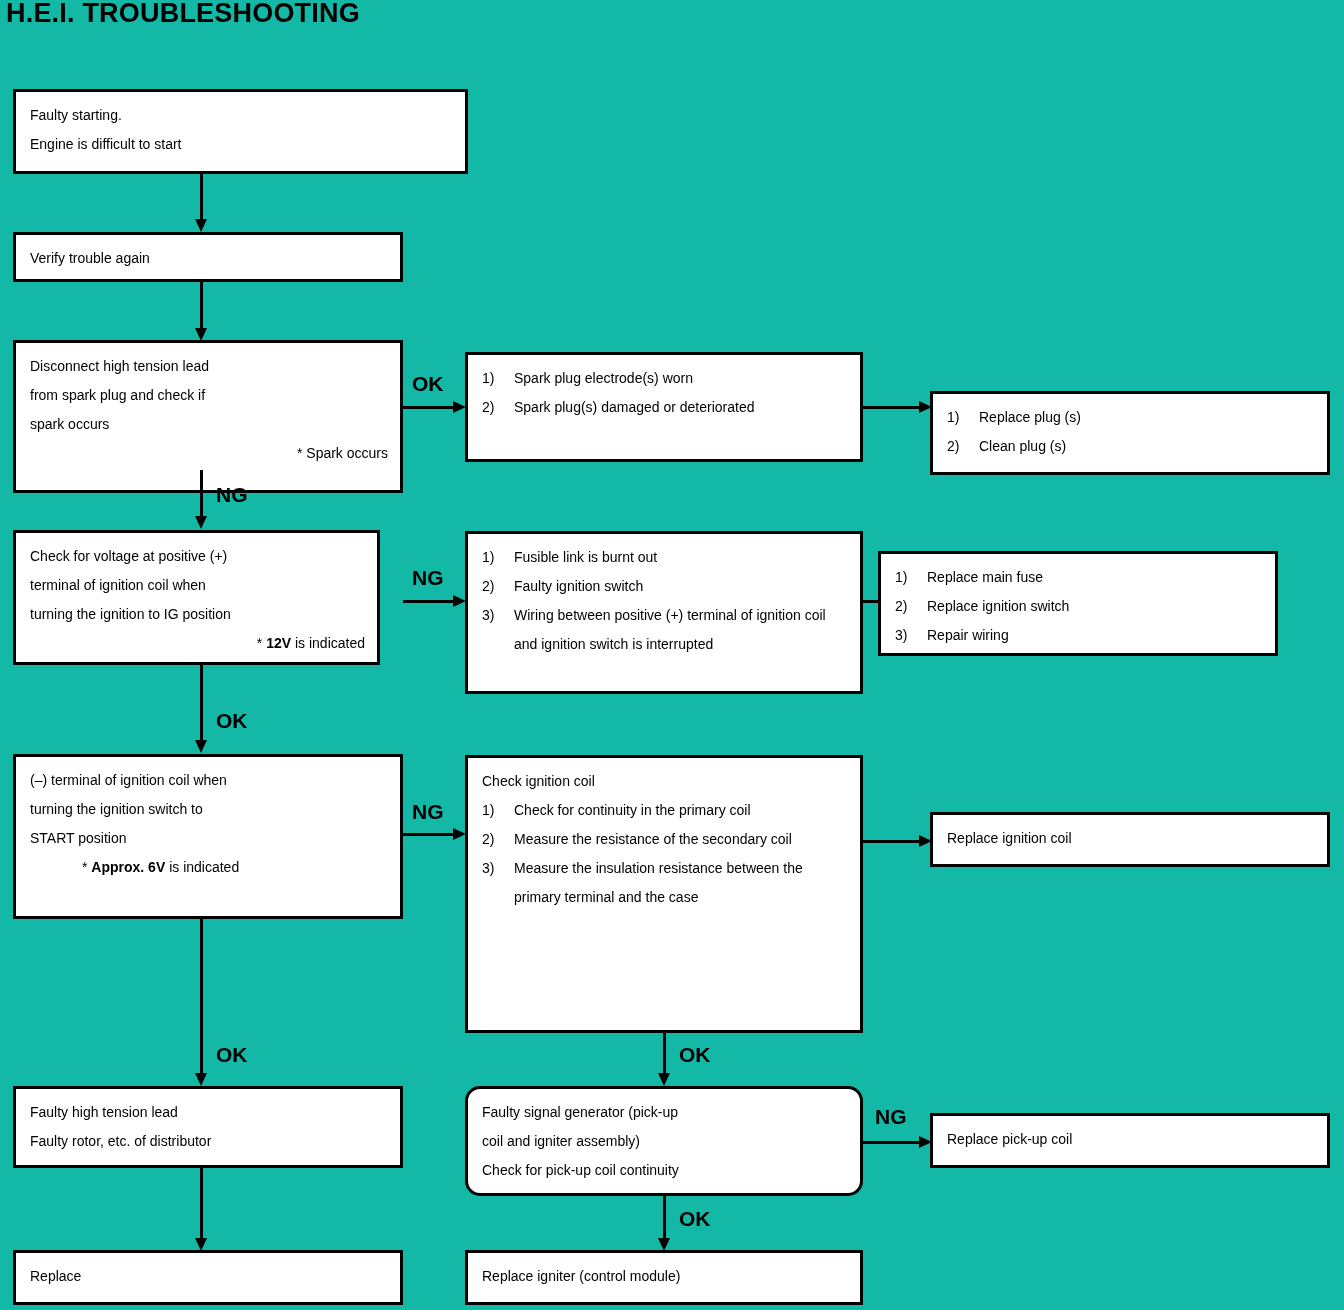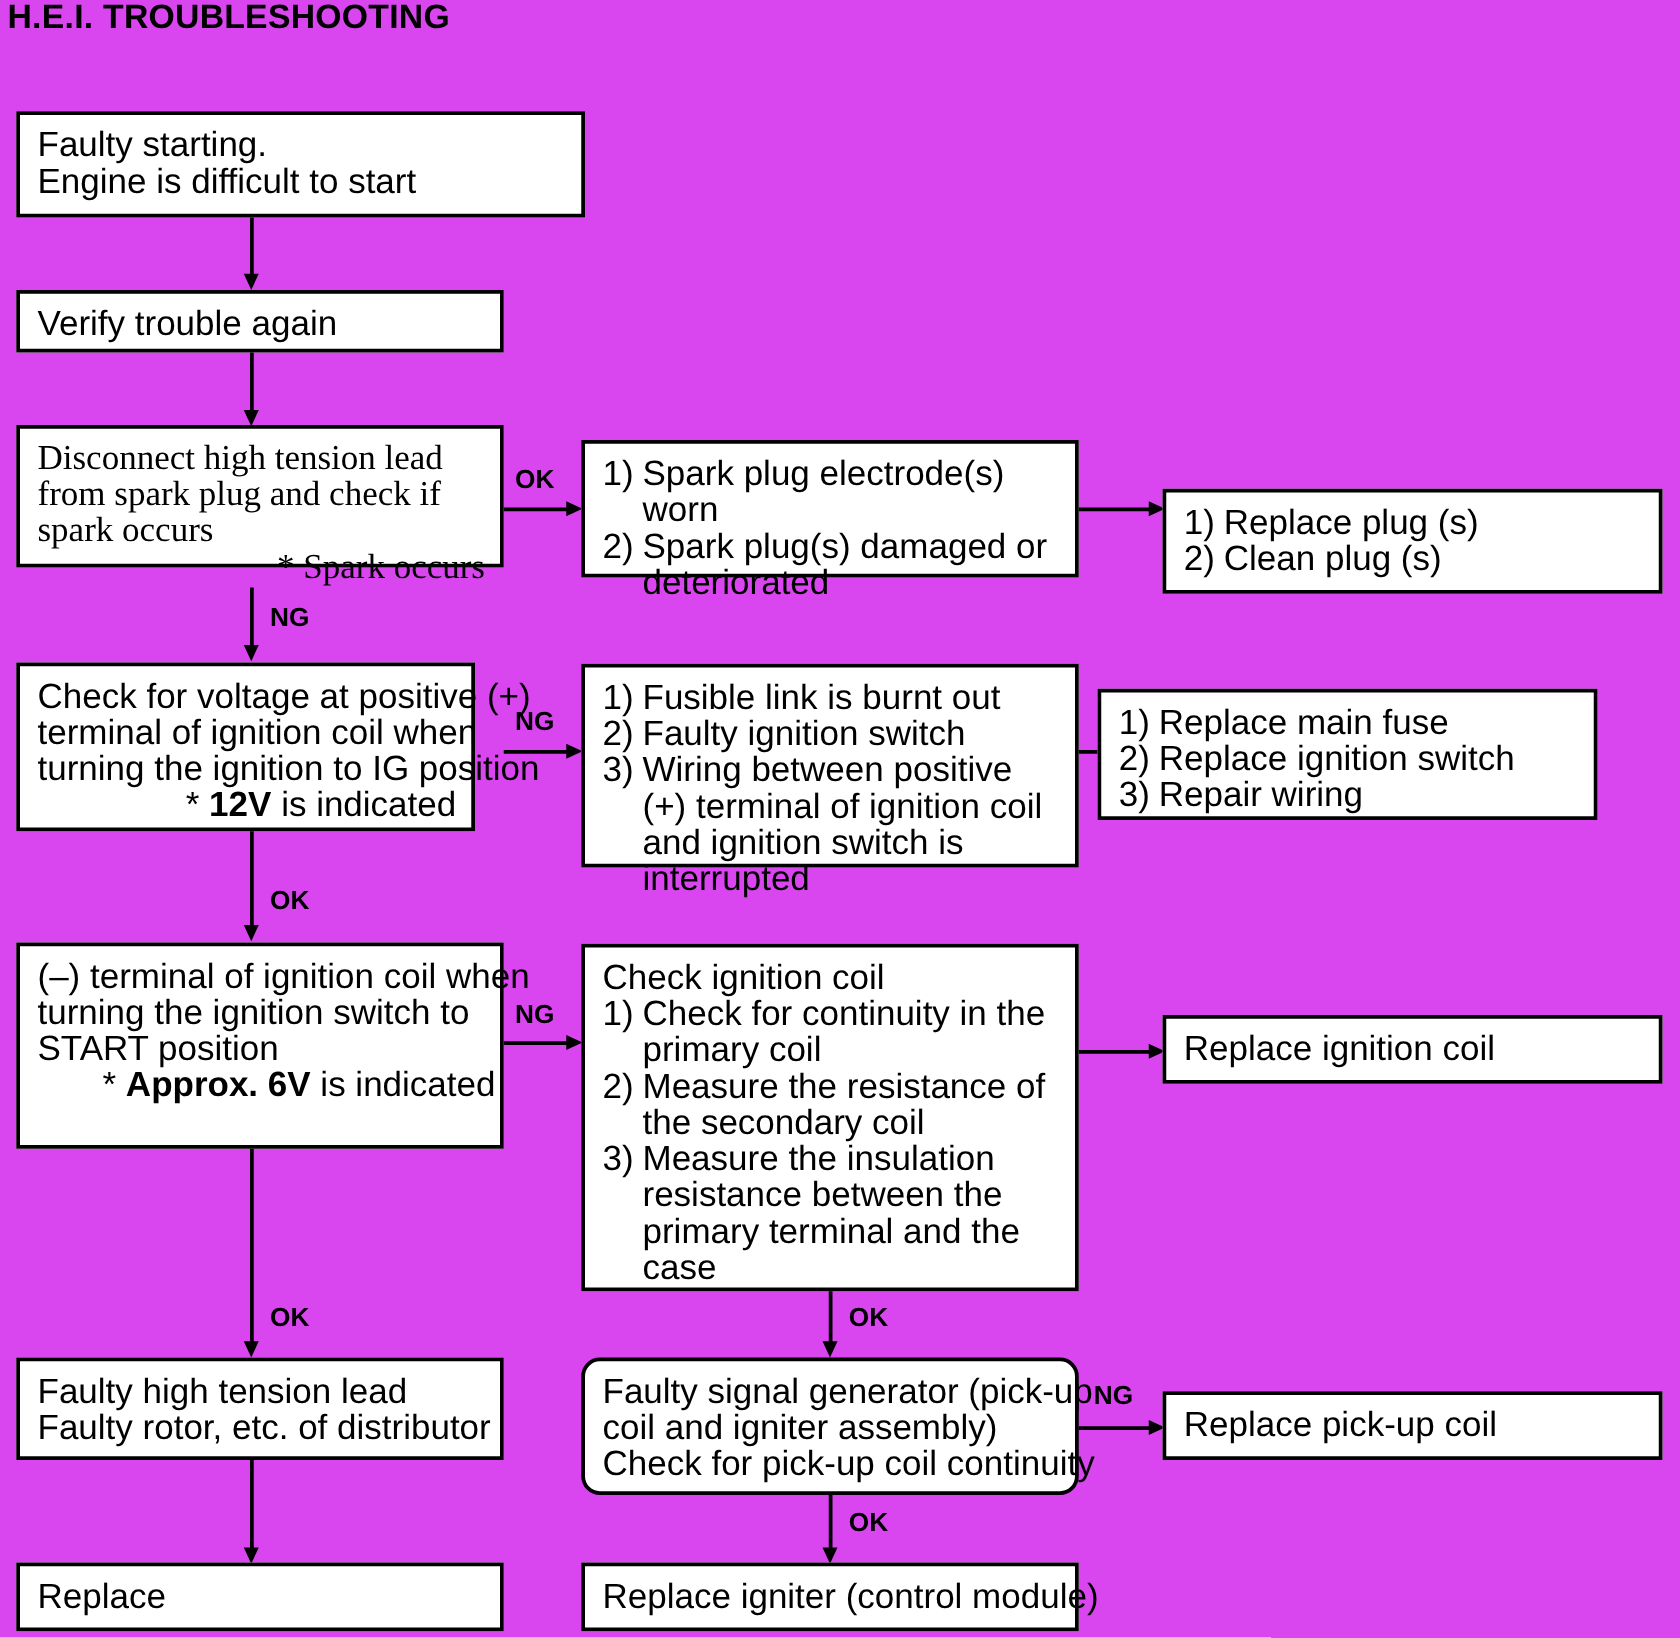--- a/index.html
+++ b/index.html
@@ -4,40 +4,40 @@
 <style>
   html, body {
     margin: 0;
     padding: 0;
     background: #ffffff;
   }
   #page {
     position: relative;
     width: 1344px;
     height: 1310px;
-    background: #d946ef;
+    background: #14b8a6;
     font-family: "Liberation Sans", sans-serif;
     color: #000000;
     overflow: hidden;
   }
   #page-title {
     position: absolute;
     left: 6px;
     top: -2px;
     font-size: 27px;
     font-weight: bold;
     letter-spacing: 0.2px;
     white-space: nowrap;
   }
   .node {
     position: absolute;
     box-sizing: border-box;
     border: 3px solid #000000;
     background: #ffffff;
-    font-size: 28px;
+    font-size: 14px;
     line-height: 29px;
     padding: 9px 12px 6px 14px;
   }
   .node .line {
     white-space: nowrap;
   }
   .node .line.wrap {
     white-space: normal;
   }
   .num {
@@ -111,21 +111,21 @@
   <div class="vline" style="left:200px; top:174px; height:47px;"></div>
   <div class="arrow-down" style="left:195px; top:219px;"></div>
 
   <div class="node" style="left:13px; top:232px; width:390px; height:50px;">
     <div class="line">Verify trouble again</div>
   </div>
 
   <div class="vline" style="left:200px; top:282px; height:48px;"></div>
   <div class="arrow-down" style="left:195px; top:328px;"></div>
 
-  <div class="node" style="left:13px; top:340px; width:390px; height:114px;font-family:Liberation Serif, serif;">
+  <div class="node" style="left:13px; top:340px; width:390px; height:153px;">
     <div class="line">Disconnect high tension lead</div>
     <div class="line">from spark plug and check if</div>
     <div class="line">spark occurs</div>
     <span class="right-note">* Spark occurs</span>
   </div>
 
   <div class="hline" style="left:403px; top:406px; width:55px;"></div>
   <div class="arrow-right" style="left:453px; top:401px;"></div>
   <div class="edge-label" style="left:412px; top:372px;">OK</div>
 

